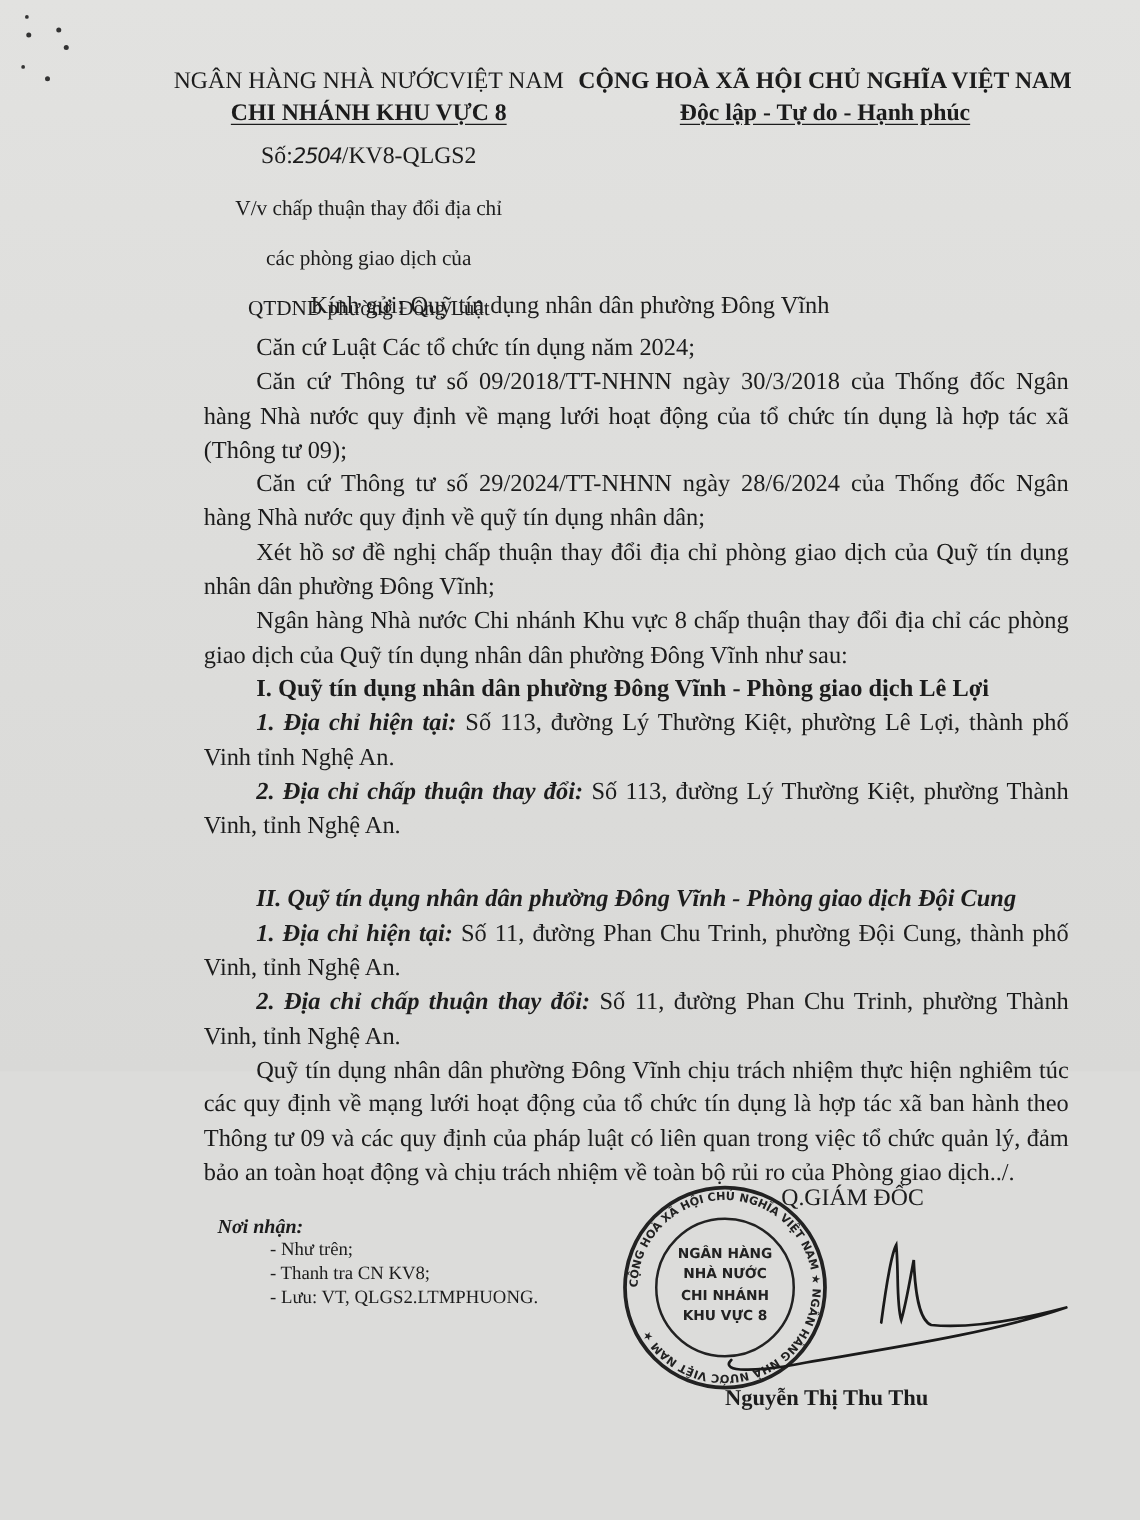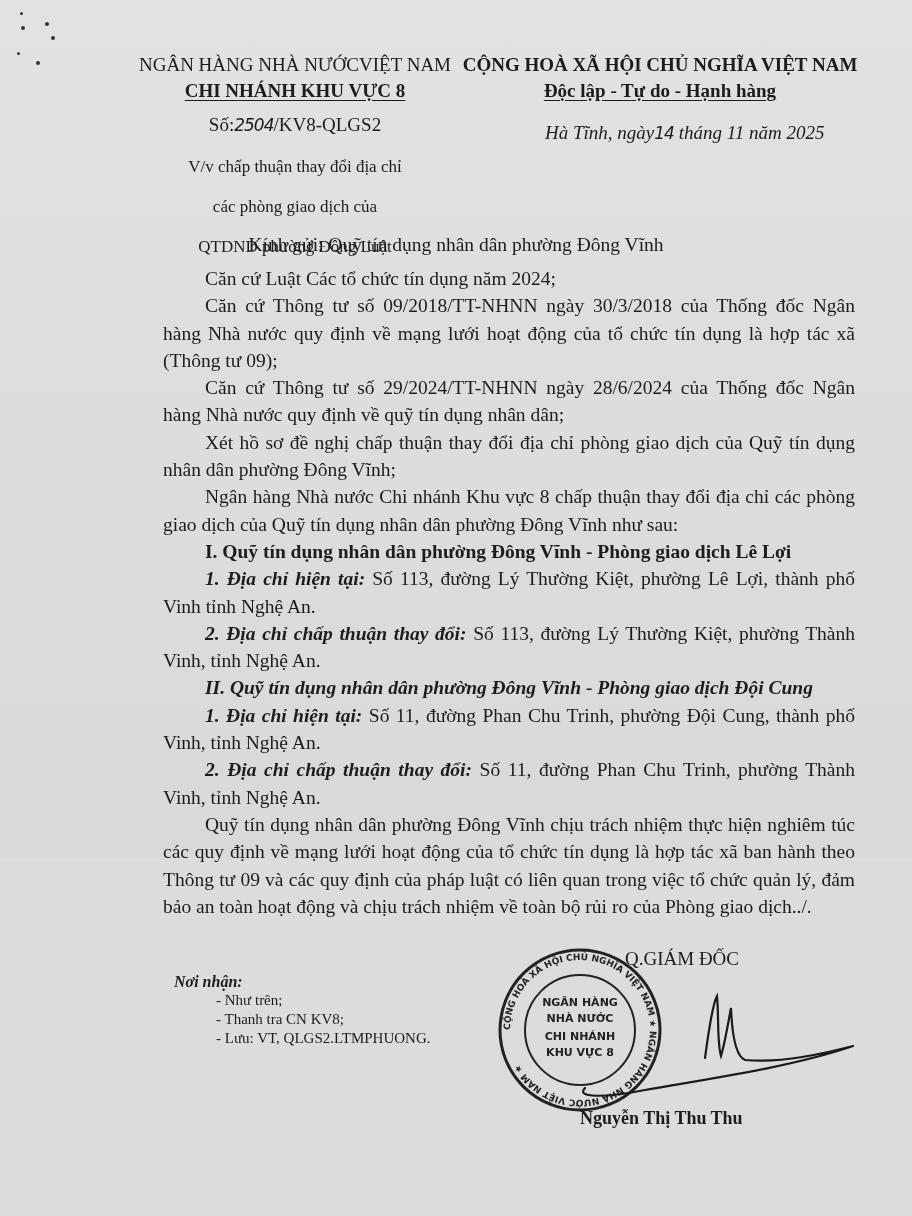--- a/index.html
+++ b/index.html
@@ -21,21 +21,21 @@
     .b { font-weight: bold; }
     .ul { text-decoration: underline; text-underline-offset: 3px; }
     .sm { font-size: 17px; line-height: 22px; margin-top: 18px; }
     .hand { font-family: "DejaVu Sans", sans-serif; font-style: italic; font-size: 17px; letter-spacing: -1px; }
     .date { left: 545px; top: 122px; font-size: 19px; font-style: italic; white-space: nowrap; }
     .kg { left: 0; width: 912px; top: 234px; text-align: center; font-size: 19.5px; }
     .body { left: 163px; top: 265px; width: 692px; font-size: 19.5px; line-height: 27.3px; }
     .p { margin: 0; text-align: justify; text-indent: 42px; }
     .p .i { font-style: italic; font-weight: bold; }
     .heading { font-weight: bold; text-indent: 42px; margin: 0; }
-    .heading.it { font-style: italic; }
+    .heading.it { font-style: italic; margin-top: 32px; }
     .recv { left: 172px; top: 972px; font-size: 15px; line-height: 19px; }
     .recv .t { font-style: italic; font-weight: bold; font-size: 16px; margin-left: 2px; }
     .recv div.item { padding-left: 4px; margin-left: 40px; }
     .gd { left: 625px; top: 948px; font-size: 19px; font-weight: normal; }
     .name { left: 580px; top: 1108px; font-size: 18px; font-weight: bold; }
     .seal { left: 495px; top: 948px; }
   </style>
 </head>
 <body>
 
@@ -59,25 +59,22 @@
     <div style="margin-top:6px;">
       <div class="sm">V/v chấp thuận thay đổi địa chỉ</div>
       <div class="sm">các phòng giao dịch của</div>
       <div class="sm">QTDND phường Đông Luật</div>
     </div>
   </div>
 
   <div class="abs hdr-right">
     <div class="l1 b">CỘNG HOÀ XÃ HỘI CHỦ NGHĨA VIỆT NAM</div>
     <div class="l1 b">
-      <span class="ul">Độc lập - Tự do - Hạnh hàng</span>
+      <span class="ul">Độc lập - Tự do - Hạnh phúc</span>
     </div>
-  </div>
-  <div class="abs date">
-    <span>Hà Tĩnh, ngày</span><span class="hand">14</span><span> tháng 11 năm 2025</span>
   </div>
 
   <div class="abs kg">Kính gửi: Quỹ tín dụng nhân dân phường Đông Vĩnh</div>
 
   <div class="abs body">
     <p class="p">Căn cứ Luật Các tổ chức tín dụng năm 2024;</p>
     <p class="p">Căn cứ Thông tư số 09/2018/TT-NHNN ngày 30/3/2018 của Thống đốc Ngân hàng Nhà nước quy định về mạng lưới hoạt động của tổ chức tín dụng là hợp tác xã (Thông tư 09);</p>
     <p class="p">Căn cứ Thông tư số 29/2024/TT-NHNN ngày 28/6/2024 của Thống đốc Ngân hàng Nhà nước quy định về quỹ tín dụng nhân dân;</p>
     <p class="p">Xét hồ sơ đề nghị chấp thuận thay đổi địa chỉ phòng giao dịch của Quỹ tín dụng nhân dân phường Đông Vĩnh;</p>
     <p class="p">Ngân hàng Nhà nước Chi nhánh Khu vực 8 chấp thuận thay đổi địa chỉ các phòng giao dịch của Quỹ tín dụng nhân dân phường Đông Vĩnh như sau:</p>

